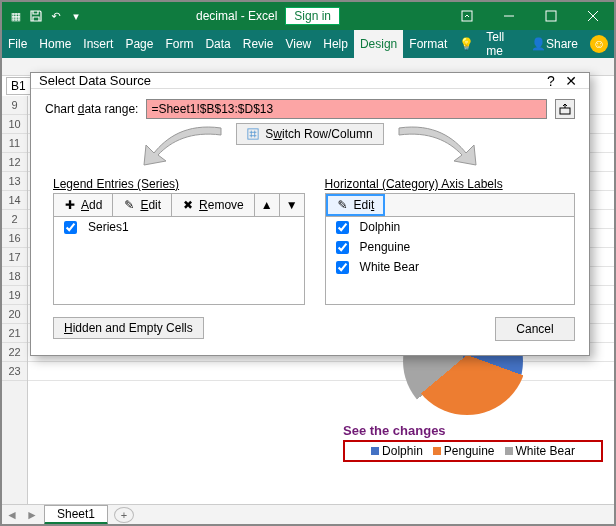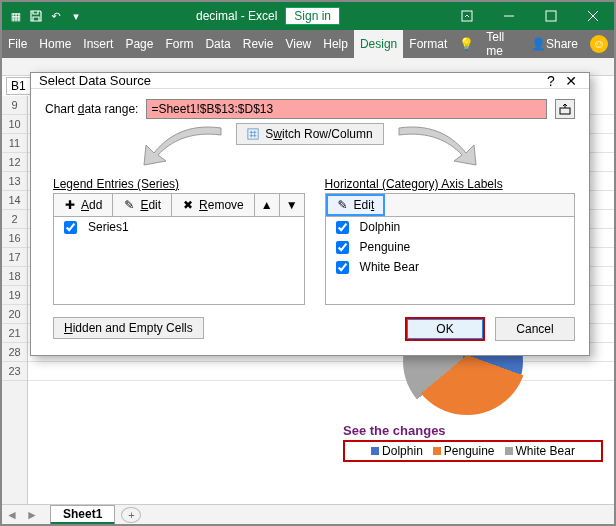--- a/index.html
+++ b/index.html
@@ -7,21 +7,21 @@
   
   .titlebar { height:28px; background:#0f7b3f; display:flex; align-items:center; color:#fff; font-size:12px; }
   .qat { display:flex; align-items:center; gap:4px; padding:0 6px; }
   .qat-sq { width:16px; height:16px; display:flex; align-items:center; justify-content:center; font-size:11px; color:#fff; }
   .title-center { flex:1; text-align:center; display:flex; justify-content:center; align-items:center; gap:8px; }
   .signin { background:#fff; color:#0f7b3f; border:1px solid #0a5; padding:1px 8px; font-size:12px; }
   .win-btns { display:flex; }
   .win-btn { width:42px; height:28px; display:flex; align-items:center; justify-content:center; font-size:13px; }
   .win-btn.close { background:transparent; }
   .win-btn svg { stroke:#fff; }
-  .ribbon { height:28px; background:#737373; display:flex; align-items:center; color:#fff; font-size:12px; }
+  .ribbon { height:28px; background:#0f766e; display:flex; align-items:center; color:#fff; font-size:12px; }
   .tab { padding:0 6px; height:28px; display:flex; align-items:center; }
   .tab.active { background:#f3f3f3; color:#0f7b3f; }
   .ribbon .spacer { flex:1; }
   .ribbon-body { height:18px; background:#f3f3f3; border-bottom:1px solid #d4d4d4; }
   .namebox-row { height:20px; display:flex; align-items:center; font-size:12px; }
   .namebox { width:48px; margin-left:4px; border:1px solid #bbb; height:18px; display:flex; align-items:center; padding:0 4px; background:#fff;}
   
   .gridwrap { position:absolute; left:0; top:94px; right:0; bottom:20px; display:flex; font-size:12px; }
   .row-headers { width:26px; background:#f2f2f2; border-right:1px solid #ccc;}
   .row-headers div { height:19px; border-bottom:1px solid #ddd; text-align:center; color:#555; line-height:19px; font-size:11px;}
@@ -61,21 +61,21 @@
   .listbox { border:1px solid #adadad; border-top:none; height:88px; background:#fff; overflow:auto;}
   .listitem { height:20px; display:flex; align-items:center; gap:8px; padding:0 6px;}
   .listitem input { width:13px; height:13px;}
   .hidden-btn { margin-top:12px; border:1px solid #adadad; background:#f0f0f0; padding:3px 10px; display:inline-flex;}
   .footer { display:flex; justify-content:flex-end; gap:10px; margin-top:12px;}
   .btn { width:80px; height:24px; border:1px solid #adadad; background:#f0f0f0; display:flex; align-items:center; justify-content:center;}
   .btn.ok { border:2px solid #c00000; background:#e5f1fb; outline:1px solid #2a7de1; outline-offset:-3px;}
   
   .sheet-tabs { position:absolute; left:0; bottom:0; right:0; height:20px; border-top:1px solid #ccc; display:flex; align-items:center; font-size:12px; background:#f3f3f3;}
   .nav-ar { width:20px; text-align:center; color:#888;}
-  .sheet-tab { padding:1px 12px; border:1px solid #aaa; background:#fff; border-bottom:3px solid #0f7b3f; margin-left:8px;font-weight:bold;}
+  .sheet-tab { padding:1px 12px; border:1px solid #aaa; background:#fff; border-bottom:3px solid #0f7b3f; margin-left:2px;}
   .add-sheet { width:20px; height:16px; margin-left:6px; border:1px solid #bbb; border-radius:50%; display:flex; align-items:center; justify-content:center; font-size:11px; color:#666;}
   .tiny-icon { width:12px; height:12px; display:inline-flex; align-items:center; justify-content:center; }
   u.accel { text-decoration:underline; }
 </style>
 </head>
 <body>
 
 <div class="titlebar">
   <div class="qat">
     <span class="qat-sq">▦</span>
@@ -149,21 +149,21 @@
     <div>12</div>
     <div>13</div>
     <div>14</div>
     <div>2</div>
     <div>16</div>
     <div>17</div>
     <div>18</div>
     <div>19</div>
     <div>20</div>
     <div>21</div>
-    <div>28</div>
+    <div>22</div>
     <div>23</div>
   </div>
   <div class="cellarea">
     <div class="gridlines">
       <div></div>
         <div></div>
         <div></div>
         <div></div>
         <div></div>
         <div></div>
@@ -280,19 +280,18 @@
           <div class="listitem">
             <input type="checkbox" checked="" style="">
             <span>Penguine</span>
           </div>
           <div class="listitem">
             <input type="checkbox" checked="" style="">
             <span>White Bear</span>
           </div>
         </div>
         <div class="footer">
-          <div class="btn ok">OK</div>
           <div class="btn">Cancel</div>
         </div>
       </div>
     </div>
   </div>
 </div>
 
 </body></html>

